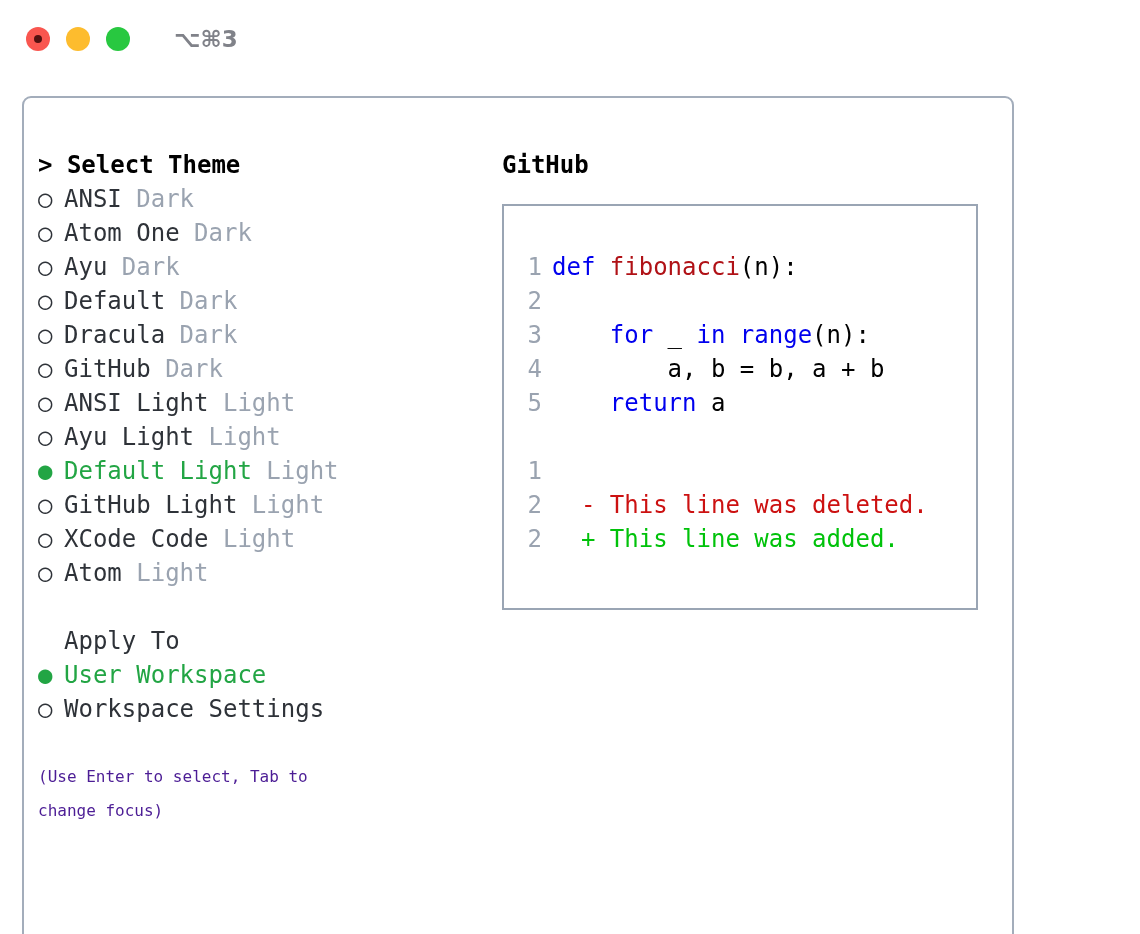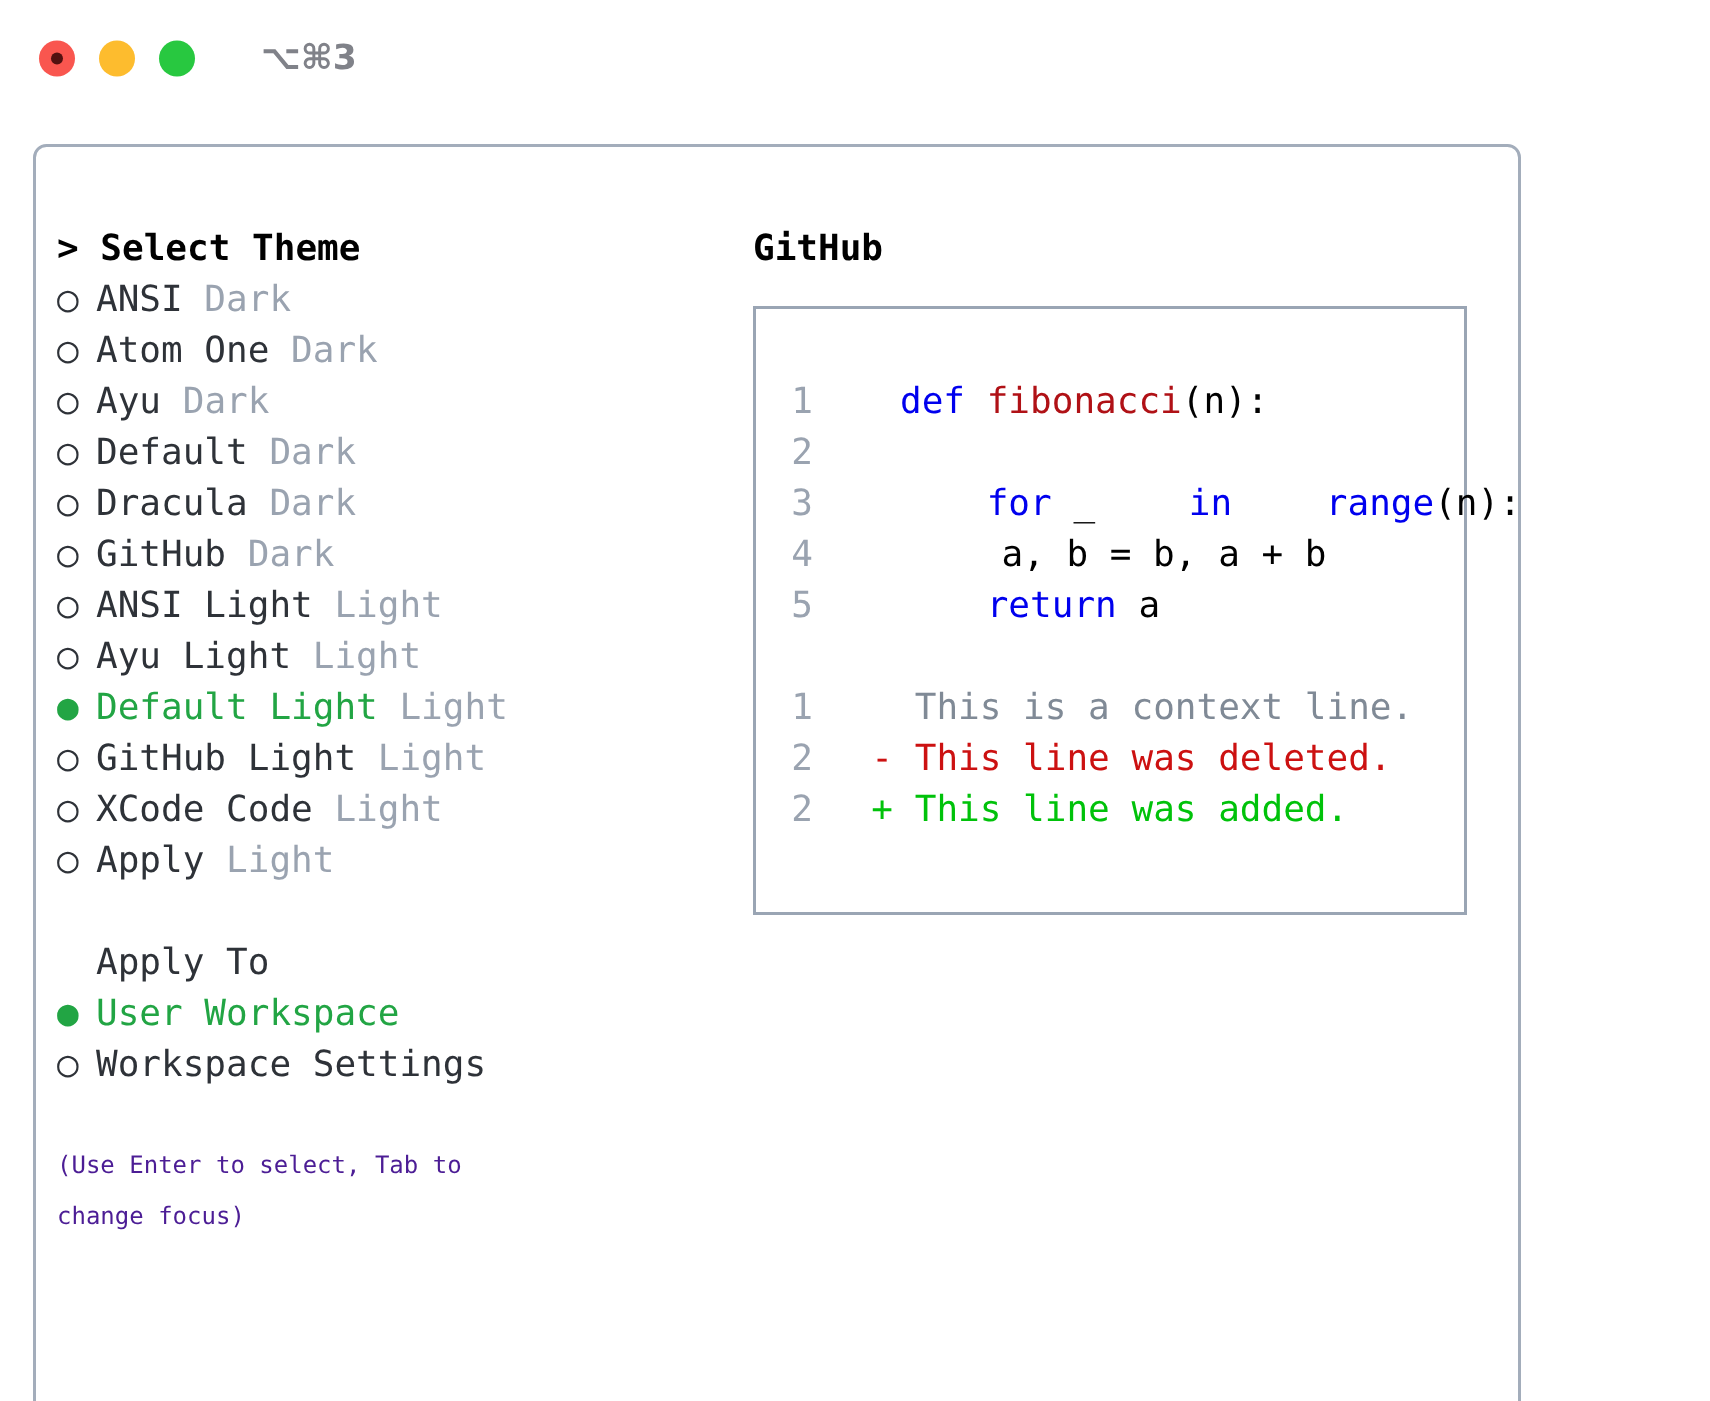--- a/index.html
+++ b/index.html
@@ -162,21 +162,21 @@
   .lineno {
     display: inline-block;
     width: 48px;
     flex: 0 0 48px;
     text-align: right;
     color: #9aa3b0;
     padding-right: 10px;
     box-sizing: border-box;
   }
   .code-text { color: #000000; white-space: pre; }
-  .tok-kw  { color: #0000ee; margin-left: 48px; }
+  .tok-kw  { color: #0000ee; }
   .tok-fn  { color: #b01116; }
   .tok-pl  { color: #000000; }
   .blank-line { height: 34px; }
   .diff-ctx { color: #808a96; }
   .diff-del { color: #cc1111; }
   .diff-add { color: #00c20a; }
 </style>
 </head>
 <body>
 
@@ -201,21 +201,21 @@
             <div class="opt-row"><span class="bullet bullet-empty">○</span><span class="opt-label">Atom One</span><span class="opt-suffix"> Dark</span></div>
             <div class="opt-row"><span class="bullet bullet-empty">○</span><span class="opt-label">Ayu</span><span class="opt-suffix"> Dark</span></div>
             <div class="opt-row"><span class="bullet bullet-empty">○</span><span class="opt-label">Default</span><span class="opt-suffix"> Dark</span></div>
             <div class="opt-row"><span class="bullet bullet-empty">○</span><span class="opt-label">Dracula</span><span class="opt-suffix"> Dark</span></div>
             <div class="opt-row"><span class="bullet bullet-empty">○</span><span class="opt-label">GitHub</span><span class="opt-suffix"> Dark</span></div>
             <div class="opt-row"><span class="bullet bullet-empty">○</span><span class="opt-label">ANSI Light</span><span class="opt-suffix"> Light</span></div>
             <div class="opt-row"><span class="bullet bullet-empty">○</span><span class="opt-label">Ayu Light</span><span class="opt-suffix"> Light</span></div>
             <div class="opt-row selected"><span class="bullet bullet-filled">●</span><span class="opt-label">Default Light</span><span class="opt-suffix"> Light</span></div>
             <div class="opt-row"><span class="bullet bullet-empty">○</span><span class="opt-label">GitHub Light</span><span class="opt-suffix"> Light</span></div>
             <div class="opt-row"><span class="bullet bullet-empty">○</span><span class="opt-label">XCode Code</span><span class="opt-suffix"> Light</span></div>
-            <div class="opt-row"><span class="bullet bullet-empty">○</span><span class="opt-label">Apply</span><span class="opt-suffix"> Light</span></div>
+            <div class="opt-row"><span class="bullet bullet-empty">○</span><span class="opt-label">Atom</span><span class="opt-suffix"> Light</span></div>
           </div>
 
         <div class="spacer-row"></div>
 
         <div class="subhead">Apply To</div>
         <div id="apply-list">
             <div class="opt-row selected"><span class="bullet bullet-filled">●</span><span class="opt-label">User Workspace</span></div>
             <div class="opt-row"><span class="bullet bullet-empty">○</span><span class="opt-label">Workspace Settings</span></div>
           </div>
 
@@ -230,21 +230,21 @@
         <div class="preview-box">
           <div id="code-block">
               <div class="code-line"><span class="lineno">1</span><span class="code-text"><span class="tok-kw">def </span><span class="tok-fn">fibonacci</span><span class="tok-pl">(n):</span></span></div>
               <div class="code-line"><span class="lineno">2</span></div>
               <div class="code-line"><span class="lineno">3</span><span class="code-text">    <span class="tok-kw">for </span><span class="tok-pl">_ </span><span class="tok-kw">in </span><span class="tok-kw">range</span><span class="tok-pl">(n):</span></span></div>
               <div class="code-line"><span class="lineno">4</span><span class="code-text">        <span class="tok-pl">a, b = b, a + b</span></span></div>
               <div class="code-line"><span class="lineno">5</span><span class="code-text">    <span class="tok-kw">return </span><span class="tok-pl">a</span></span></div>
             </div>
           <div class="blank-line"></div>
           <div id="diff-block">
-              <div class="code-line"><span class="lineno">1</span><span class="code-text diff-ctx">  <span> </span> <span>This is a context line.</span></span></div>
+              <div class="code-line"><span class="lineno">1</span><span class="code-text diff-ctx">  <span> </span> </span></div>
               <div class="code-line"><span class="lineno">2</span><span class="code-text diff-del">  <span>-</span> <span>This line was deleted.</span></span></div>
               <div class="code-line"><span class="lineno">2</span><span class="code-text diff-add">  <span>+</span> <span>This line was added.</span></span></div>
             </div>
         </div>
       </div>
 
     </div>
   </div>
 </div>
 

